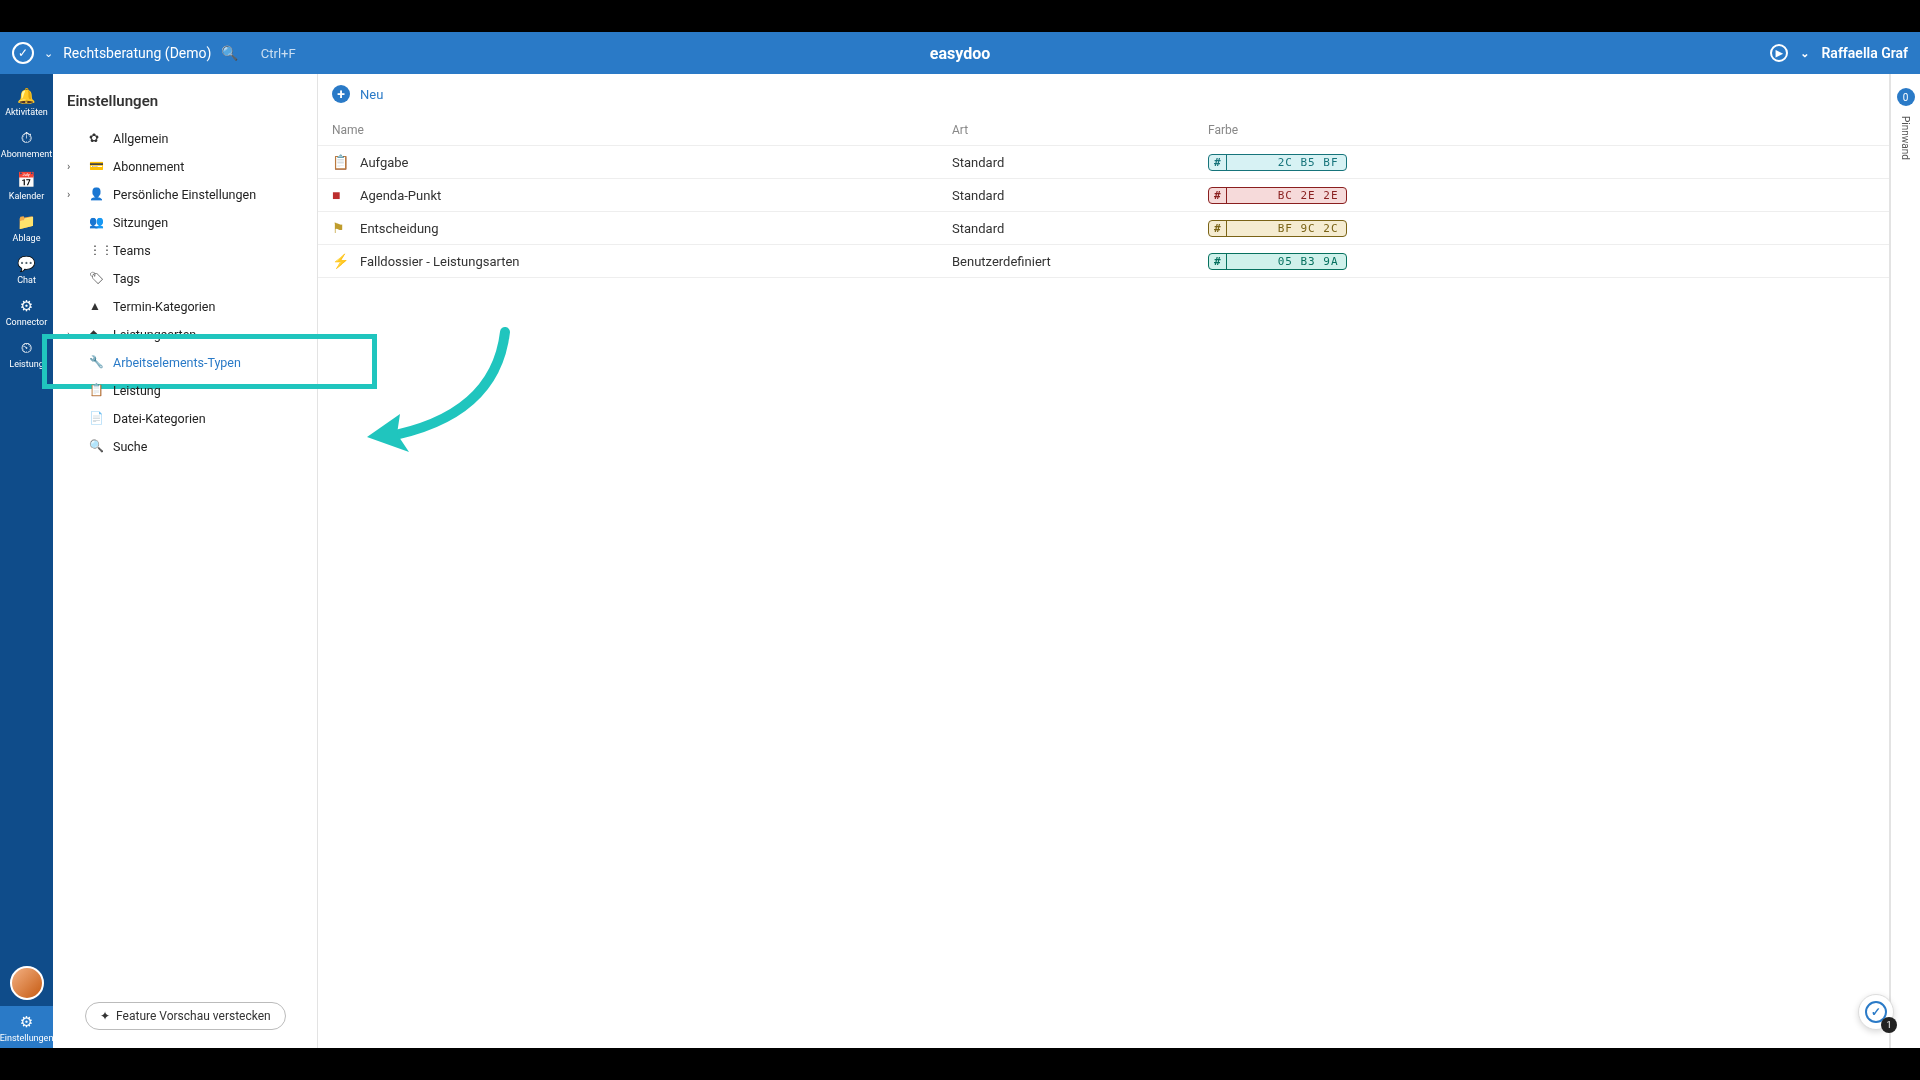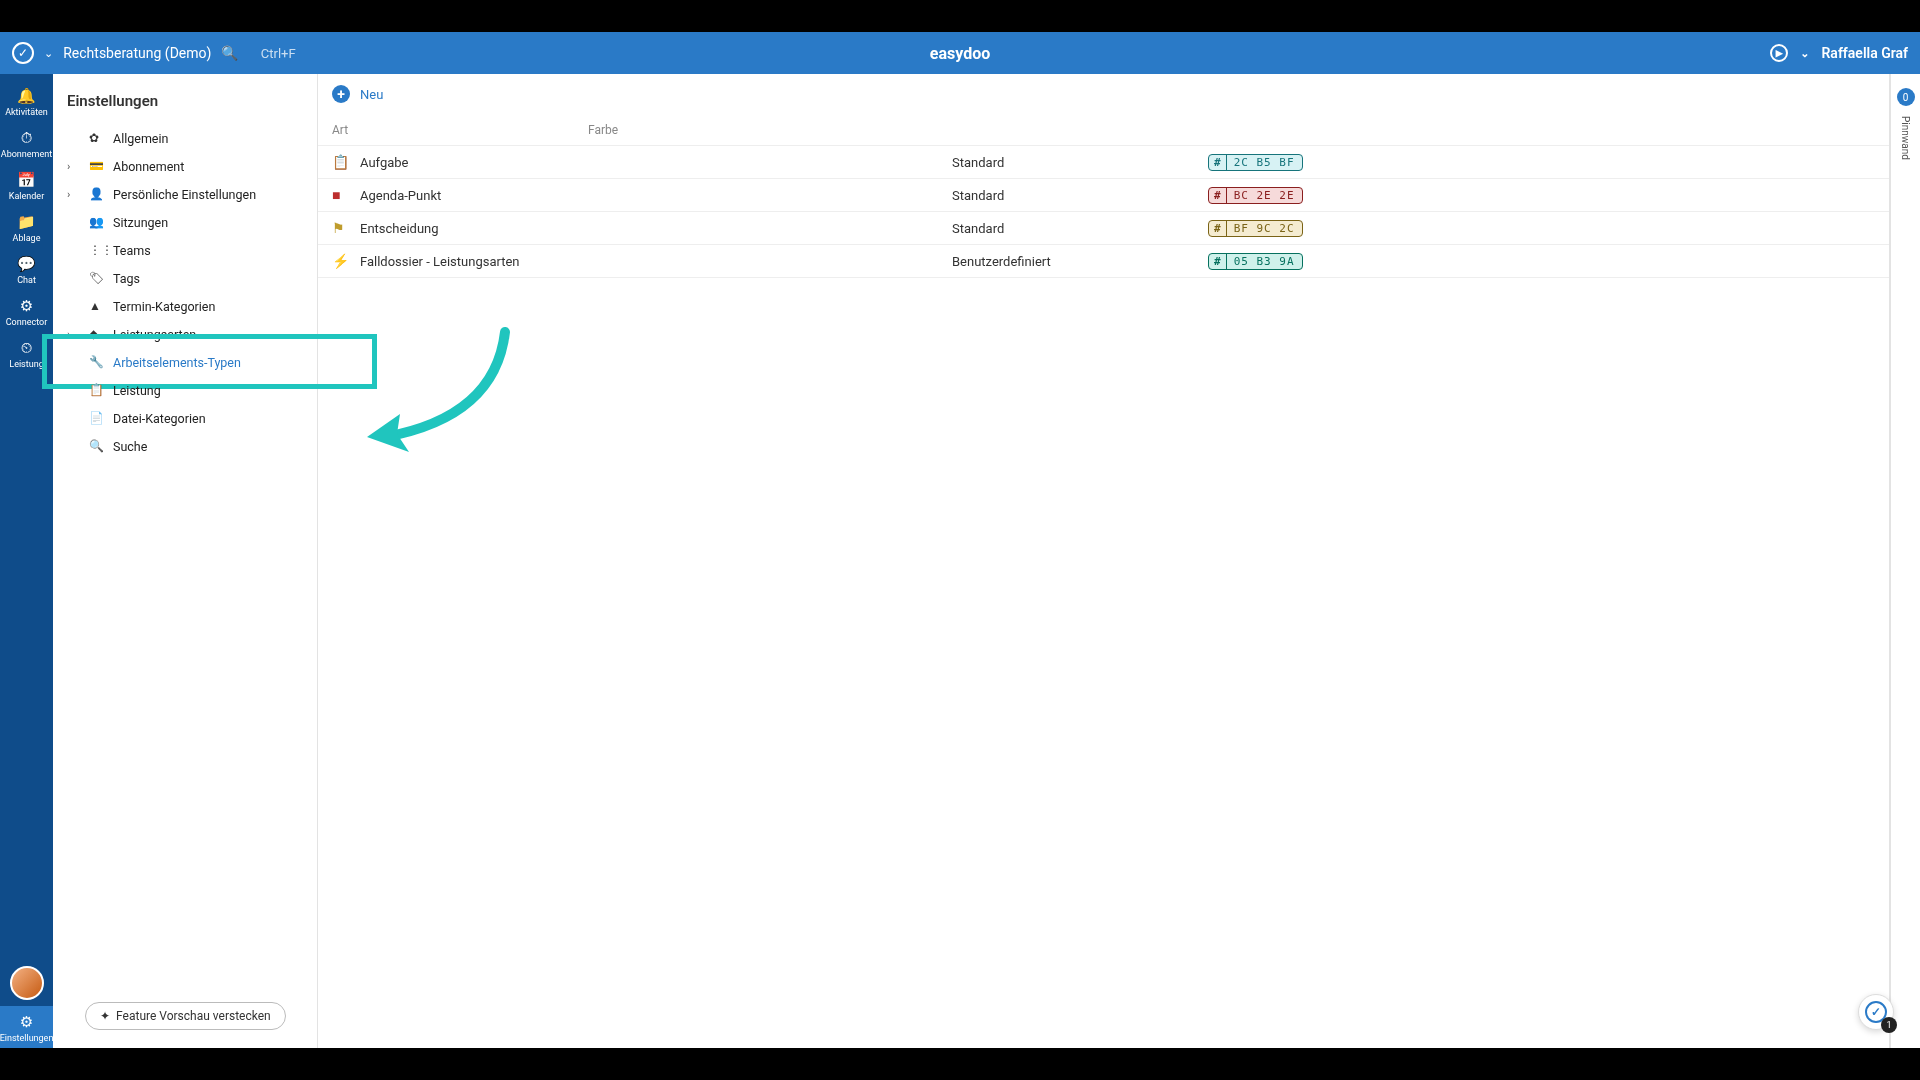--- a/index.html
+++ b/index.html
@@ -40,21 +40,21 @@
   .toolbar .lbl { color:#2A7AC7; font-size:13px;}
   .table { width:100%; }
   .thead { display:flex; padding:0 14px; height:32px; align-items:center; font-size:12px; color:#888; border-bottom:1px solid #eee;}
   .col-name { flex: 0 0 620px; display:flex; align-items:center; gap:10px;}
   .col-art { flex: 0 0 256px; }
   .col-farbe { flex: 1; }
   .trow { display:flex; padding:0 14px; height:33px; align-items:center; border-bottom:1px solid #eee; font-size:13px;}
   .trow .ric { width:18px; font-size:14px; }
   .chip { display:inline-flex; align-items:center; border:1px solid; border-radius:4px; font-size:11px; font-family:monospace; overflow:hidden;}
   .chip .hash { padding:1px 5px; border-right:1px solid; font-weight:700;}
-  .chip .hex { padding:1px 7px; letter-spacing:1px;}
+  .chip .hex { padding:1px 7px; letter-spacing:1px;margin-left:44px;}
   .pinnwand { width:30px; border-left:1px solid #e3e3e3; display:flex; flex-direction:column; align-items:center; padding-top:14px; gap:10px;}
   .pinnwand .badge { width:18px;height:18px;border-radius:50%;background:#2A7AC7;color:#fff;font-size:10px;display:flex;align-items:center;justify-content:center;}
   .pinnwand .vtext { writing-mode:vertical-rl; font-size:10px; color:#555; }
   .fab { position:absolute; right:26px; bottom:18px; width:36px;height:36px;border-radius:50%;background:#fff;border:1px solid #ddd;display:flex;align-items:center;justify-content:center;box-shadow:0 2px 6px rgba(0,0,0,.15);}
   .fab .inner { width:22px;height:22px;border:2.5px solid #2A7AC7;border-radius:50%;display:flex;align-items:center;justify-content:center;color:#2A7AC7;font-size:12px;font-weight:700;}
   .fab-count { position:absolute; right:-4px; bottom:-4px; width:16px;height:16px;border-radius:50%;background:#222;color:#fff;font-size:9px;display:flex;align-items:center;justify-content:center;}
   .arrow-svg { position:absolute; left:345px; top:248px; pointer-events:none; }
 </style>
 </head>
 <body>
@@ -178,20 +178,21 @@
       </div>
     </div>
 
     <div class="main">
       <div class="toolbar">
         <div class="add-ic">+</div>
         <span class="lbl">Neu</span>
       </div>
       <div class="table">
         <div class="thead">
+          <div class="col-name">Name</div>
           <div class="col-art">Art</div>
           <div class="col-farbe">Farbe</div>
         </div>
         <div id="tbody">
             <div class="trow">
     <div class="col-name">
       <span class="ric" style="color:#2CB5BF">📋</span>
       <span>Aufgabe</span>
     </div>
     <div class="col-art">Standard</div>

